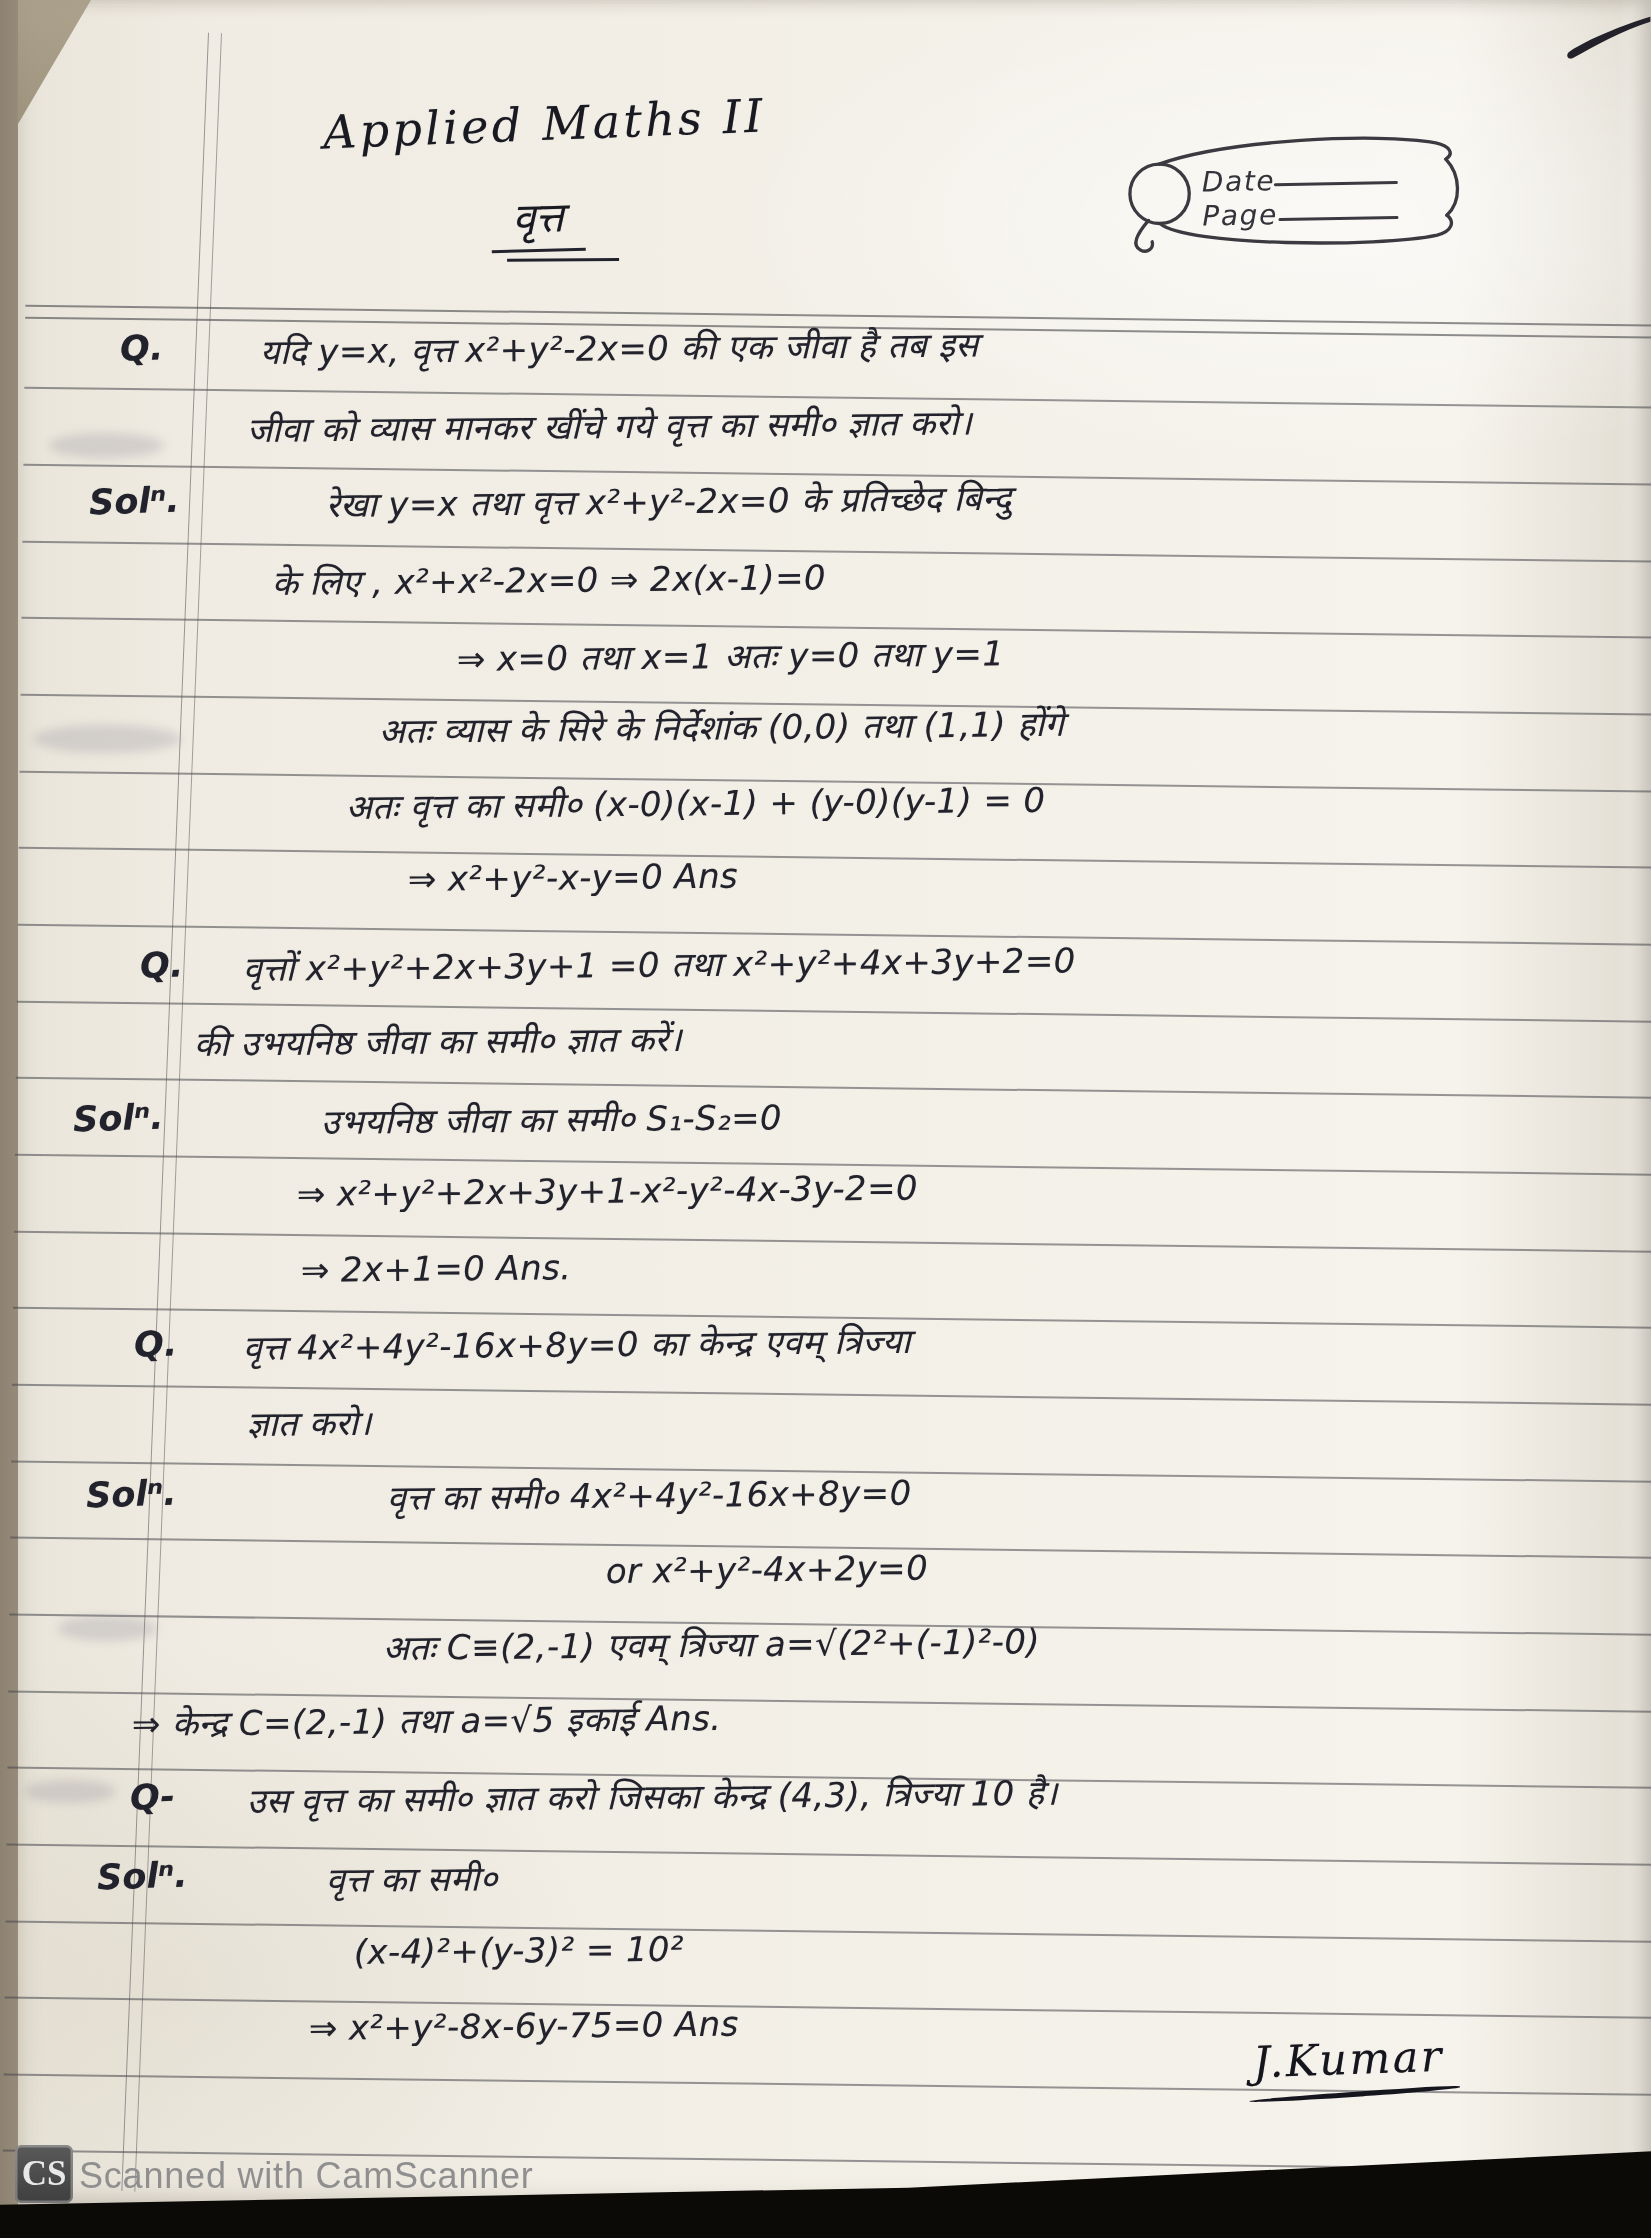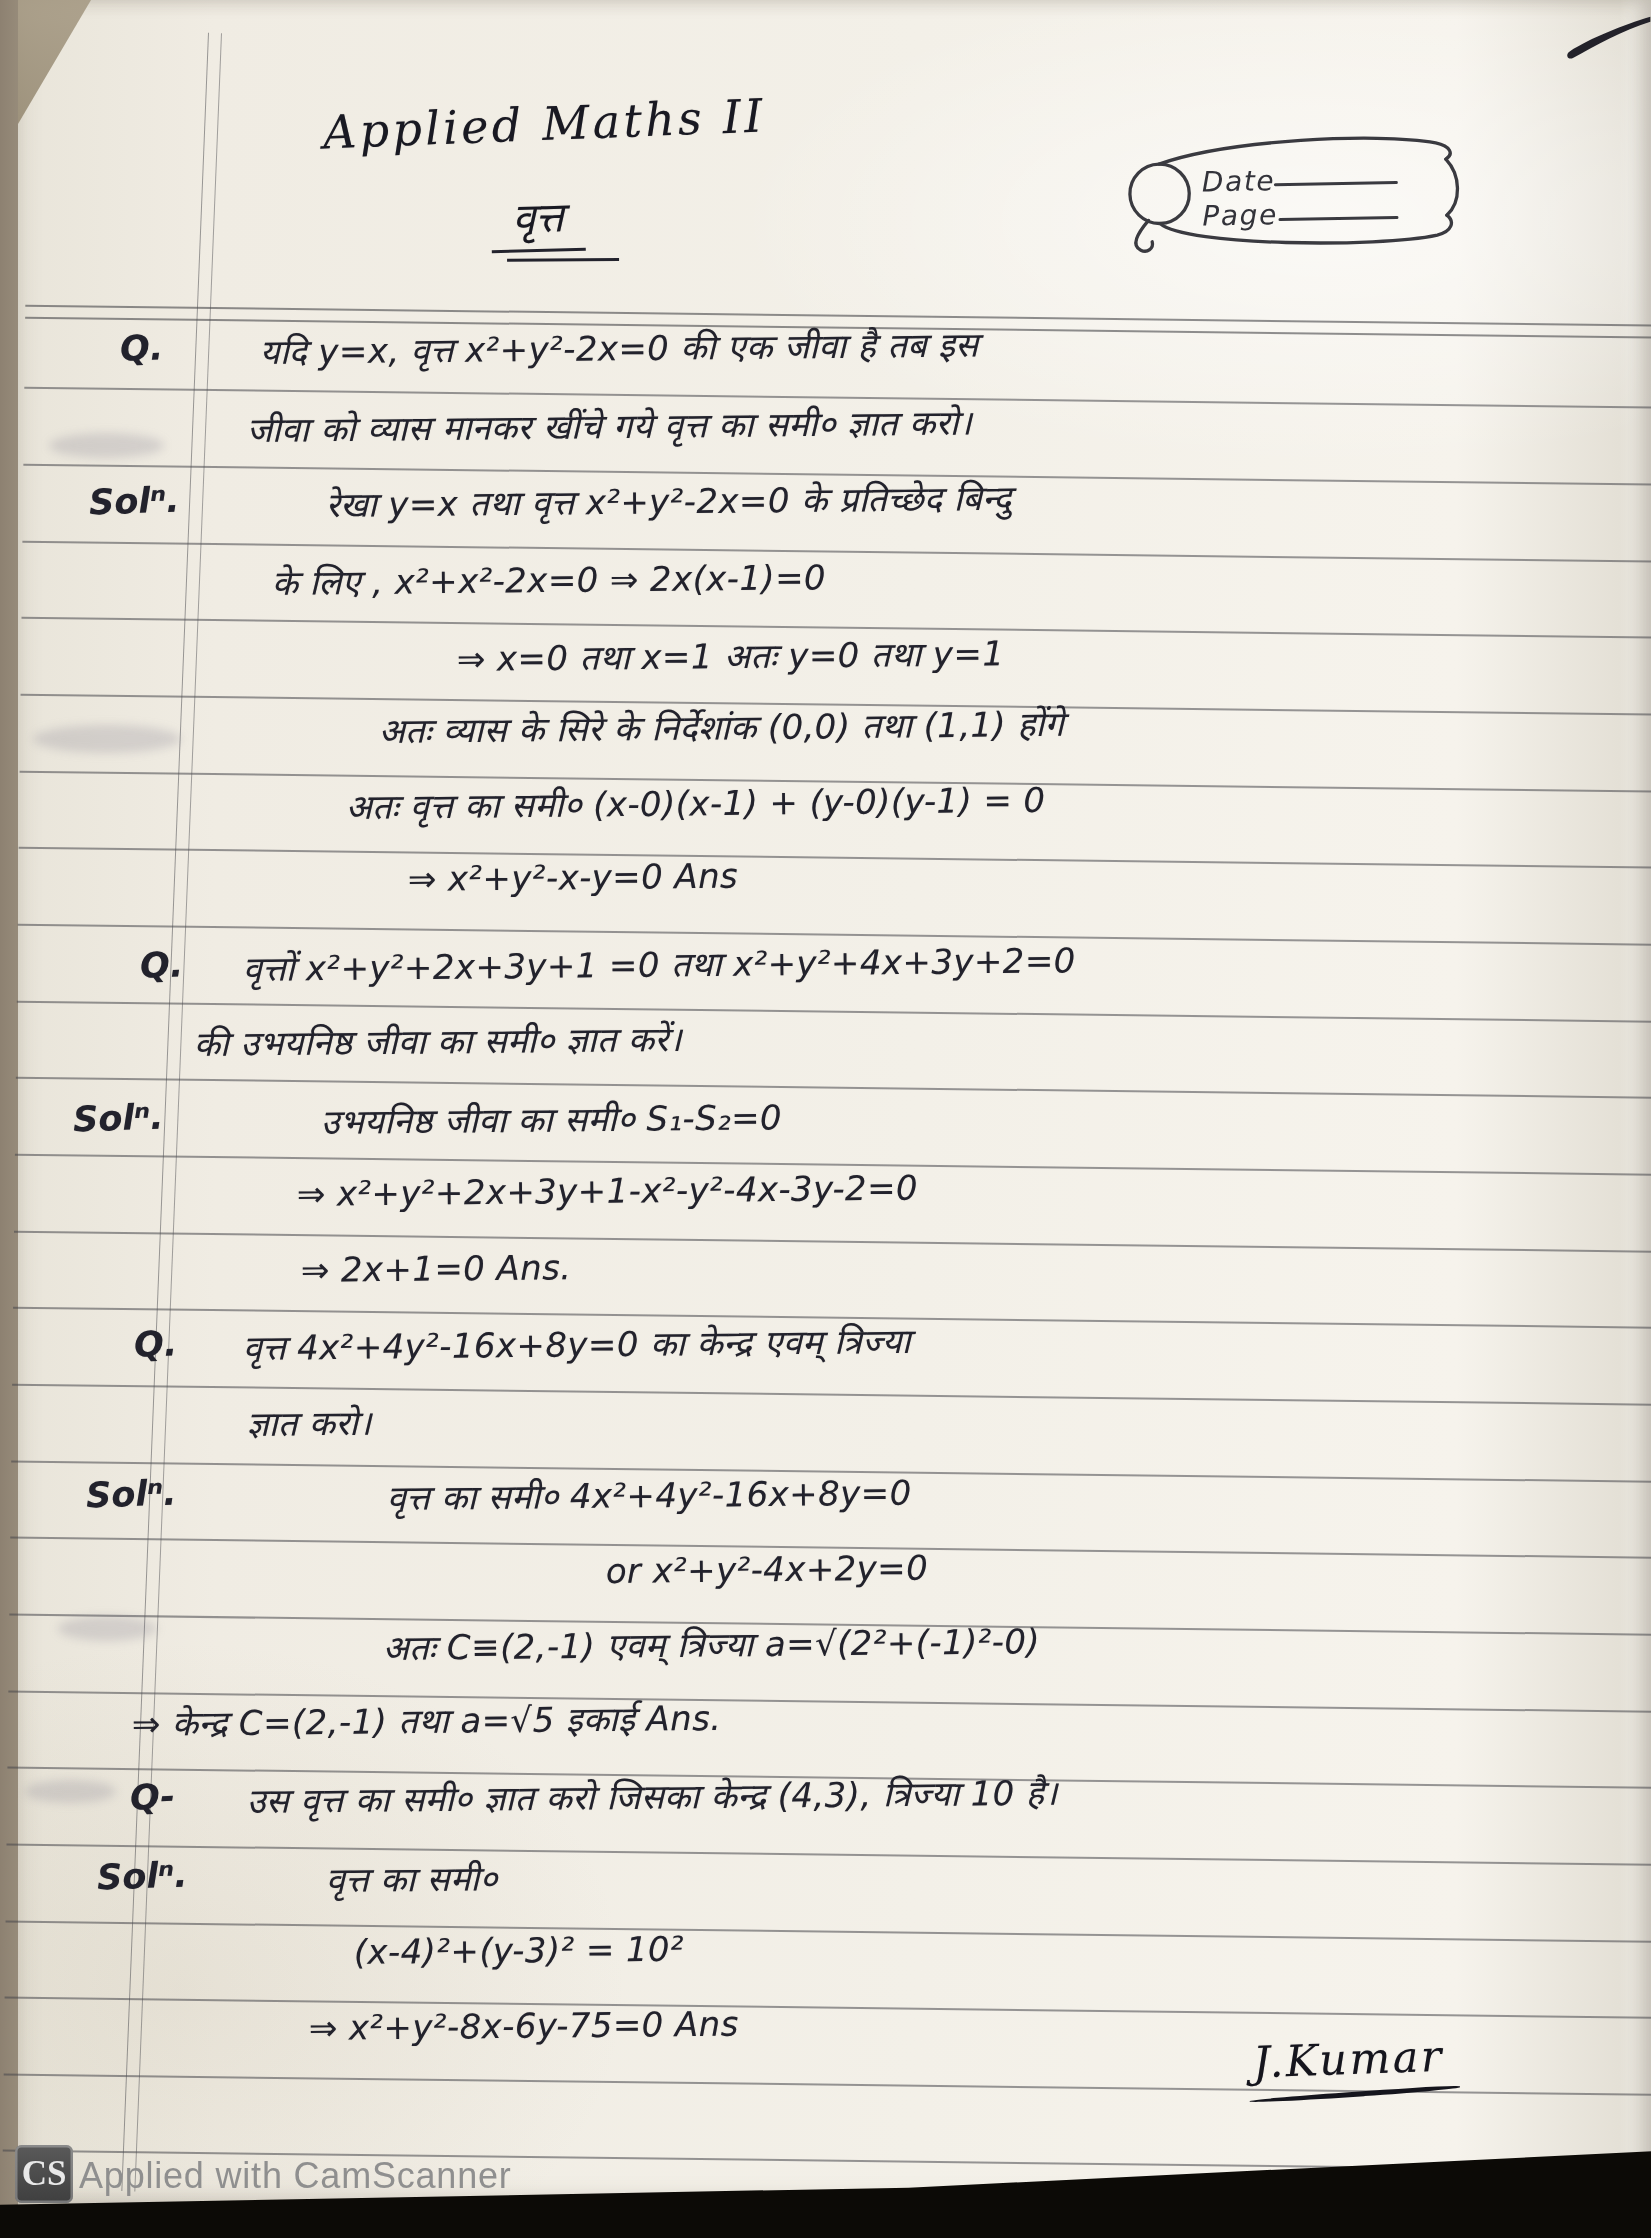--- a/index.html
+++ b/index.html
@@ -196,14 +196,14 @@
 
 <div class="smudge" style="left:49px;top:433px;width:115px;height:25px;"></div>
 <div class="smudge" style="left:33px;top:725px;width:148px;height:28px;"></div>
 <div class="smudge" style="left:58px;top:1616px;width:99px;height:25px;"></div>
 <div class="smudge" style="left:25px;top:1780px;width:91px;height:23px;"></div>
 
 <div class="signature">J.Kumar</div>
 
 <div class="bottom-band"></div>
 <div class="cs-badge">CS</div>
-<div class="cs-text">Applied with CamScanner</div>
+<div class="cs-text">Scanned with CamScanner</div>
 
 
 </body></html>

